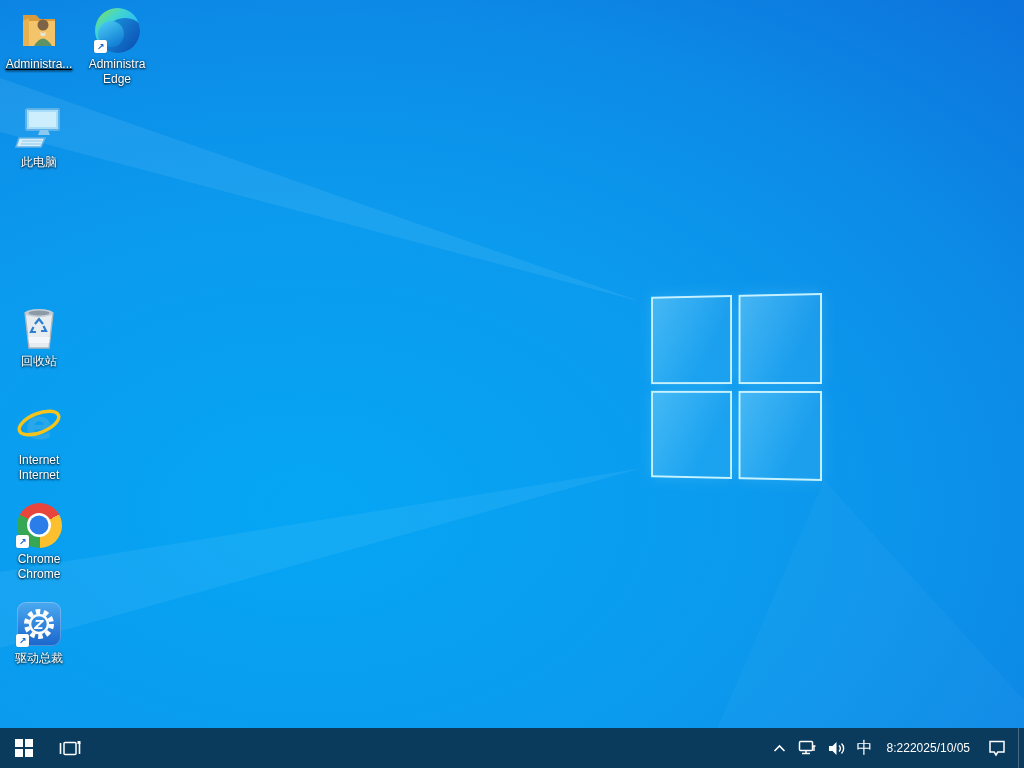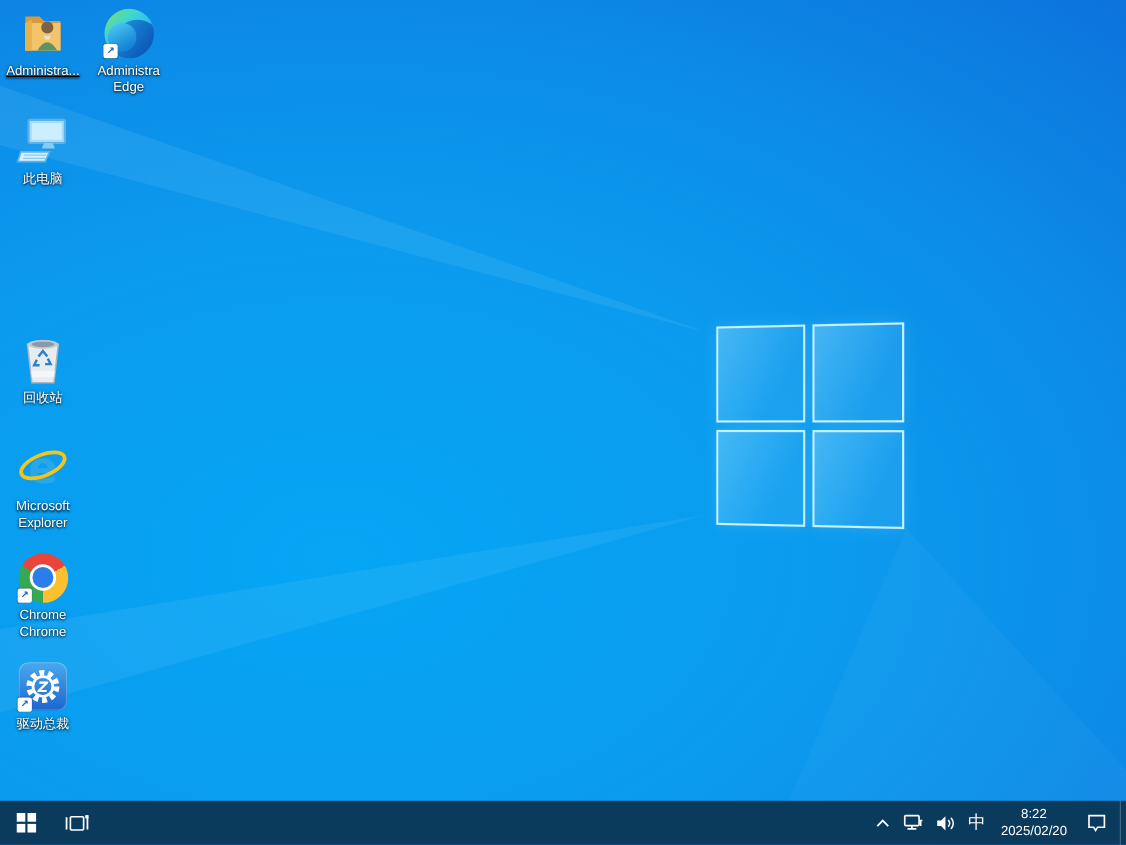--- a/index.html
+++ b/index.html
@@ -65,21 +65,21 @@
     box-shadow:inset 0 0 0 1px rgba(255,255,255,.25); }
 
   
   .taskbar { position:absolute; left:0; top:728px; width:1024px; height:40px; background:#0a3a5c; display:flex; align-items:stretch; }
   .tb-btn { height:40px; display:flex; align-items:center; justify-content:center; }
   .start-btn { width:48px; }
   .taskview-btn { width:44px; }
   .tray { position:absolute; right:8px; top:0; height:40px; display:flex; align-items:center; }
   .tray-btn { height:40px; padding:0 5px; display:flex; align-items:center; justify-content:center; color:#fff; }
   .ime { font-size:16px; color:#fff; padding:0 6px; }
-  .clock { display:flex; flex-direction:column; align-items:center; justify-content:center; color:#fff;
+  .clock { display:flex; align-items:center; justify-content:center; color:#fff;
     font-size:12px; line-height:15px; padding:0 8px; }
   .show-desktop { position:absolute; right:0; top:0; width:6px; height:40px; border-left:1px solid rgba(255,255,255,0.25); }
 </style>
 </head>
 <body>
 
 <div class="desktop">
   <div class="beam beam-a"></div>
   <div class="beam beam-b"></div>
   <div class="beam beam-c"></div>
@@ -144,21 +144,21 @@
     <div class="lbl">回收站</div>
   </div>
 
   <div class="dicon" style="left:1px; top:402px;">
     <div class="ic">
       <svg width="48" height="48" viewBox="0 0 48 48">
         <text x="24" y="37" font-size="40" font-weight="bold" text-anchor="middle" fill="#2aa7e8" font-family="DejaVu Sans, sans-serif">e</text>
         <ellipse cx="24" cy="21" rx="21" ry="9.5" fill="none" stroke="#f4c41d" stroke-width="3.4" transform="rotate(-22 24 21)"></ellipse>
       </svg>
     </div>
-    <div class="lbl">Microsoft Explorer</div>
+    <div class="lbl">Internet Internet</div>
   </div>
 
   <div class="dicon" style="left:1px; top:501px;">
     <div class="ic">
       <div class="chrome-ic"></div>
       <div class="shortcut-badge">↗</div>
     </div>
     <div class="lbl">Chrome Chrome</div>
   </div>
 
@@ -216,21 +216,21 @@
       <svg width="19" height="15" viewBox="0 0 19 15">
         <polygon points="2,5 5.5,5 9.5,1 9.5,14 5.5,10 2,10" fill="#fff"></polygon>
         <path d="M12 4.5 a4 4 0 0 1 0 6 M14.5 2.5 a7 7 0 0 1 0 10" fill="none" stroke="#fff" stroke-width="1.4"></path>
       </svg>
     </div>
 
     <div class="tray-btn ime">中</div>
 
     <div class="clock">
       <span>8:22</span>
-      <span>2025/02/20</span>
+      <span>2025/10/05</span>
     </div>
 
     <div class="tray-btn" style="padding:0 10px;">
       <svg width="18" height="17" viewBox="0 0 18 17">
         <path d="M2 1.5 h14 v10.5 h-6.2 l-1.8 3 l-1.8 -3 H2 z" fill="none" stroke="#fff" stroke-width="1.5"></path>
       </svg>
     </div>
   </div>
 
   <div class="show-desktop"></div>

